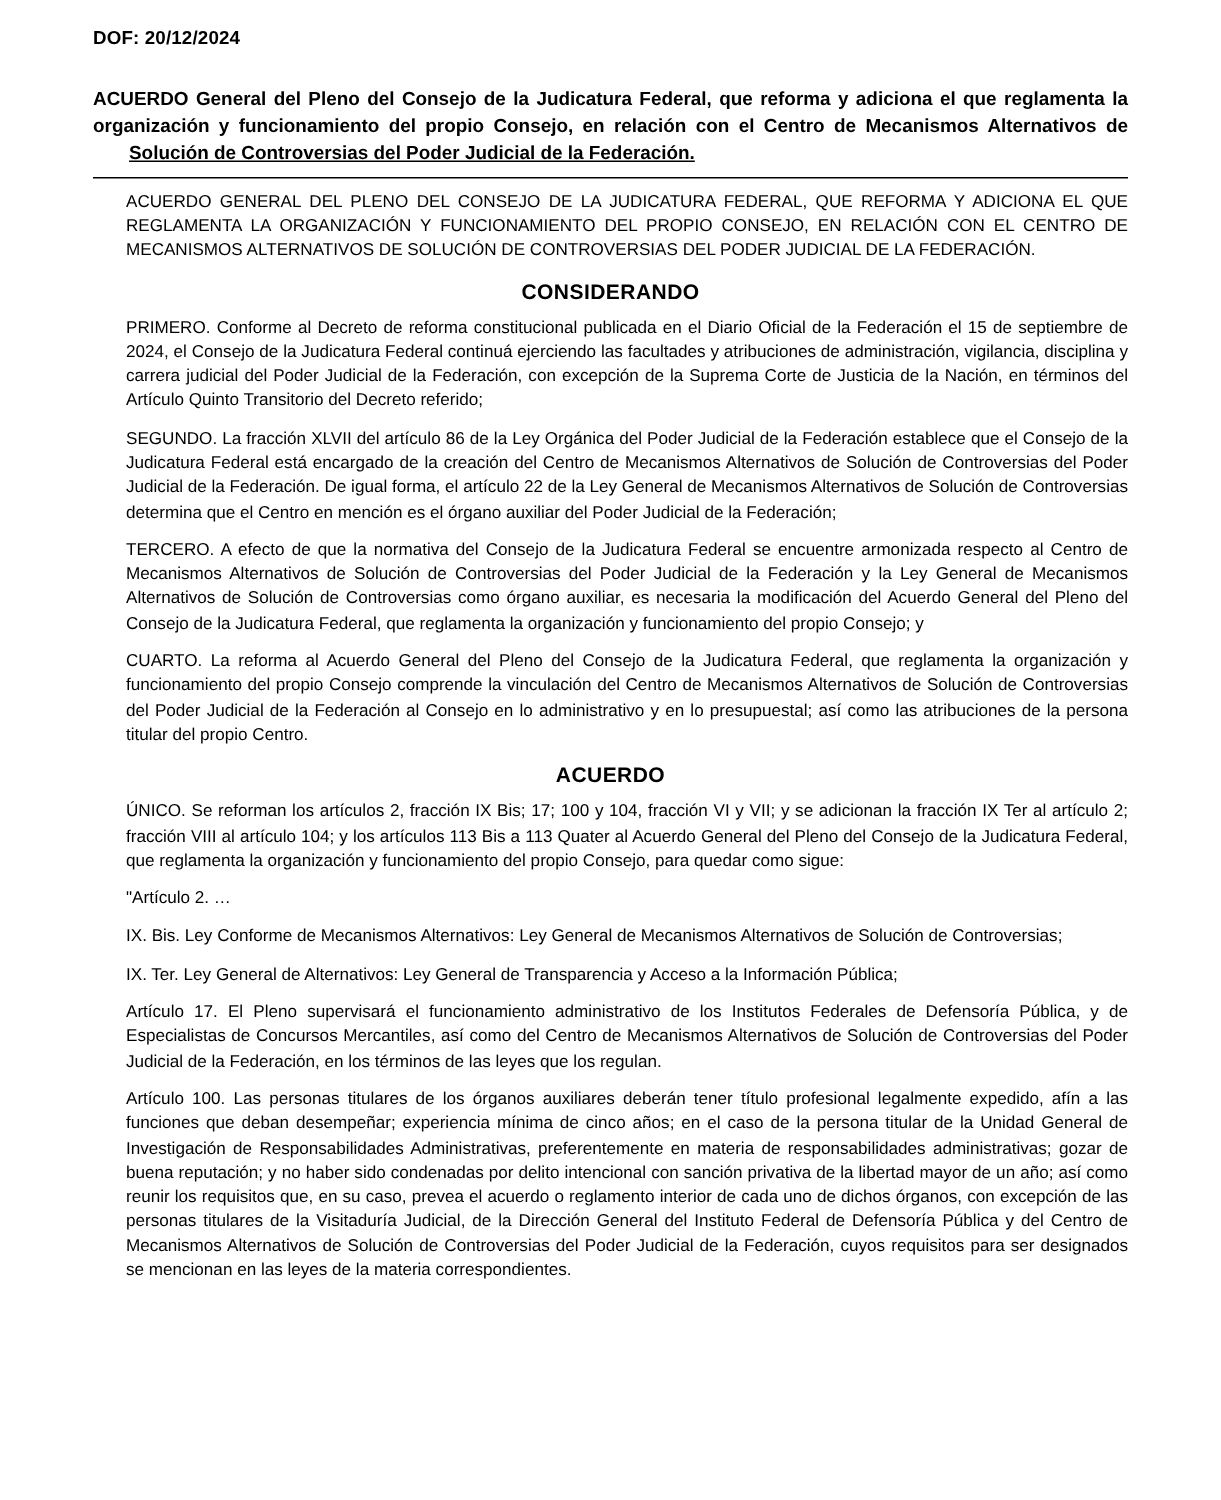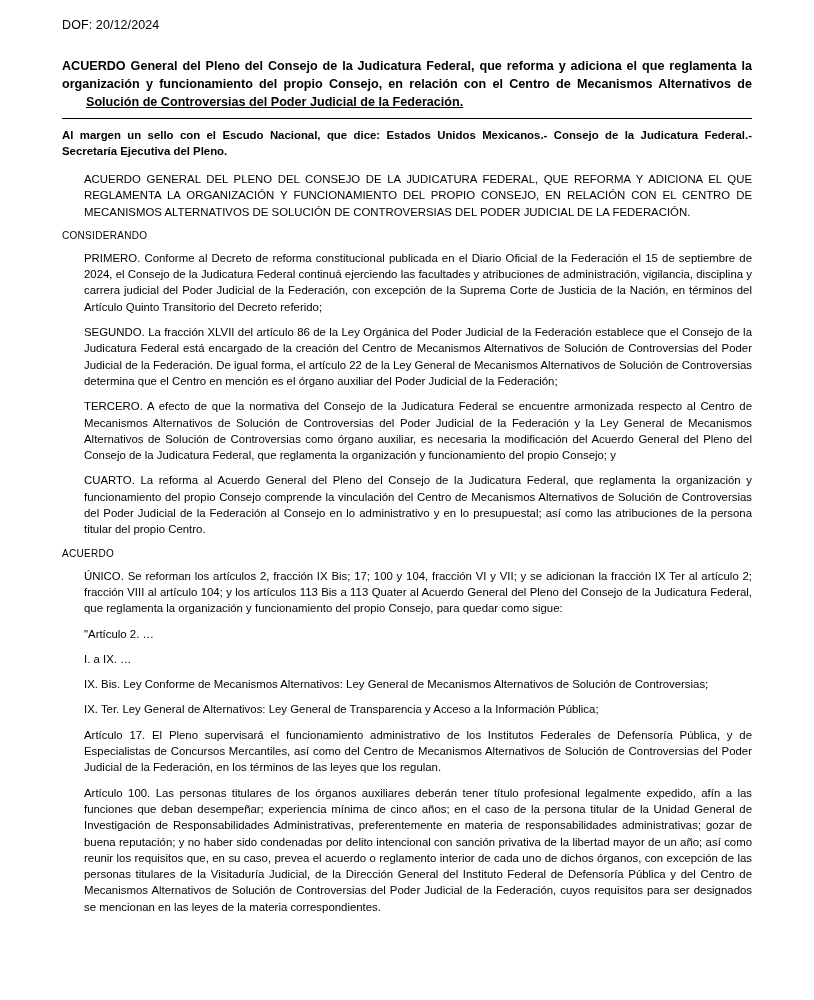--- a/index.html
+++ b/index.html
@@ -15,21 +15,21 @@
   }
   .page {
     width: 814px;
     min-height: 1000px;
     box-sizing: border-box;
     padding: 18px 62px 20px 62px;
     background: #ffffff;
   }
   .dof-line {
     font-size: 12.5px;
-    font-weight: normal;
+    font-weight: bold;
     letter-spacing: 0.1px;
     margin: 0 0 26px 0;
   }
   .title-block {
     font-size: 12.6px;
     font-weight: bold;
     line-height: 1.42;
     text-align: justify;
     text-justify: inter-word;
     margin: 0 0 4px 0;
@@ -58,23 +58,23 @@
     margin: 0 0 9px 0;
     text-indent: 0;
   }
   p.indent {
     padding-left: 22px;
   }
   p.caps {
     padding-left: 22px;
   }
   .centered {
-    text-align: left;
-    font-size: 10px;
-    font-weight: normal;
+    text-align: center;
+    font-size: 14px;
+    font-weight: bold;
     margin: 10px 0 9px 0;
     letter-spacing: 0.3px;
   }
   b, .b { font-weight: normal; }
   p.art {
     padding-left: 22px;
   }
   p.sub {
     padding-left: 22px;
   }
@@ -85,21 +85,20 @@
 <div class="page">
 
   <div class="dof-line">DOF: 20/12/2024</div>
 
   <div class="title-block">
     <span>ACUERDO</span><span> General del Pleno del Consejo de la Judicatura Federal, que reforma y adiciona el que reglamenta la organización y funcionamiento del propio Consejo, en relación con el Centro de Mecanismos Alternativos de </span><span class="underlined">Solución de Controversias del Poder Judicial de la Federación.</span>
   </div>
 
   <hr class="rule">
 
-  <div class="margin-note">Al margen un sello con el Escudo Nacional, que dice: Estados Unidos Mexicanos.- Consejo de la Judicatura Federal.- Secretaría Ejecutiva del Pleno.</div>
 
   <p class="body caps">ACUERDO GENERAL DEL PLENO DEL CONSEJO DE LA JUDICATURA FEDERAL, QUE REFORMA Y ADICIONA EL QUE REGLAMENTA LA ORGANIZACIÓN Y FUNCIONAMIENTO DEL PROPIO CONSEJO, EN RELACIÓN CON EL CENTRO DE MECANISMOS ALTERNATIVOS DE SOLUCIÓN DE CONTROVERSIAS DEL PODER JUDICIAL DE LA FEDERACIÓN.</p>
 
   <div class="centered">CONSIDERANDO</div>
 
   <p class="body indent">
     <b>PRIMERO.</b><span> Conforme al Decreto de reforma constitucional publicada en el Diario Oficial de la Federación el 15 de septiembre de 2024, el Consejo de la Judicatura Federal continuá ejerciendo las facultades y atribuciones de administración, vigilancia, disciplina y carrera judicial del Poder Judicial de la Federación, con excepción de la Suprema Corte de Justicia de la Nación, en términos del Artículo Quinto Transitorio del Decreto referido;</span>
   </p>
 
   <p class="body indent">
@@ -118,23 +117,20 @@
   <div class="centered">ACUERDO</div>
 
   <p class="body indent">
     <b>ÚNICO.</b><span> Se reforman los artículos 2, fracción IX Bis; 17; 100 y 104, fracción VI y VII; y se adicionan la fracción IX Ter al artículo 2; fracción VIII al artículo 104; y los artículos 113 Bis a 113 Quater al Acuerdo General del Pleno del Consejo de la Judicatura Federal, que reglamenta la organización y funcionamiento del propio Consejo, para quedar como sigue:</span>
   </p>
 
   <p class="body art">
     <b>"Artículo 2.</b><span> …</span>
   </p>
 
-  <p class="body sub">
-    <b>I.</b><span> a </span><b>IX.</b><span> …</span>
-  </p>
 
   <p class="body sub">
     <b>IX. Bis. Ley Conforme de Mecanismos Alternativos</b><span>: Ley General de Mecanismos Alternativos de Solución de Controversias;</span>
   </p>
 
   <p class="body sub">
     <b>IX. Ter. Ley General de Alternativos:</b><span> Ley General de Transparencia y Acceso a la Información Pública;</span>
   </p>
 
 

